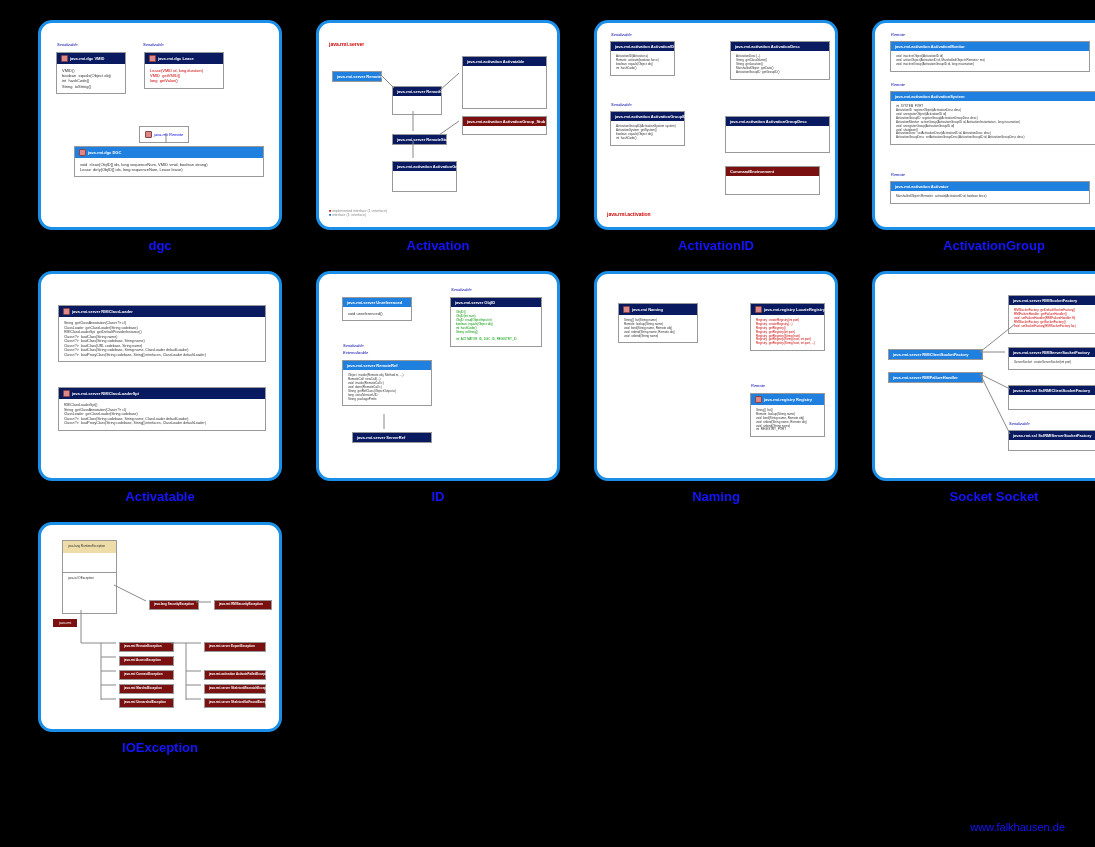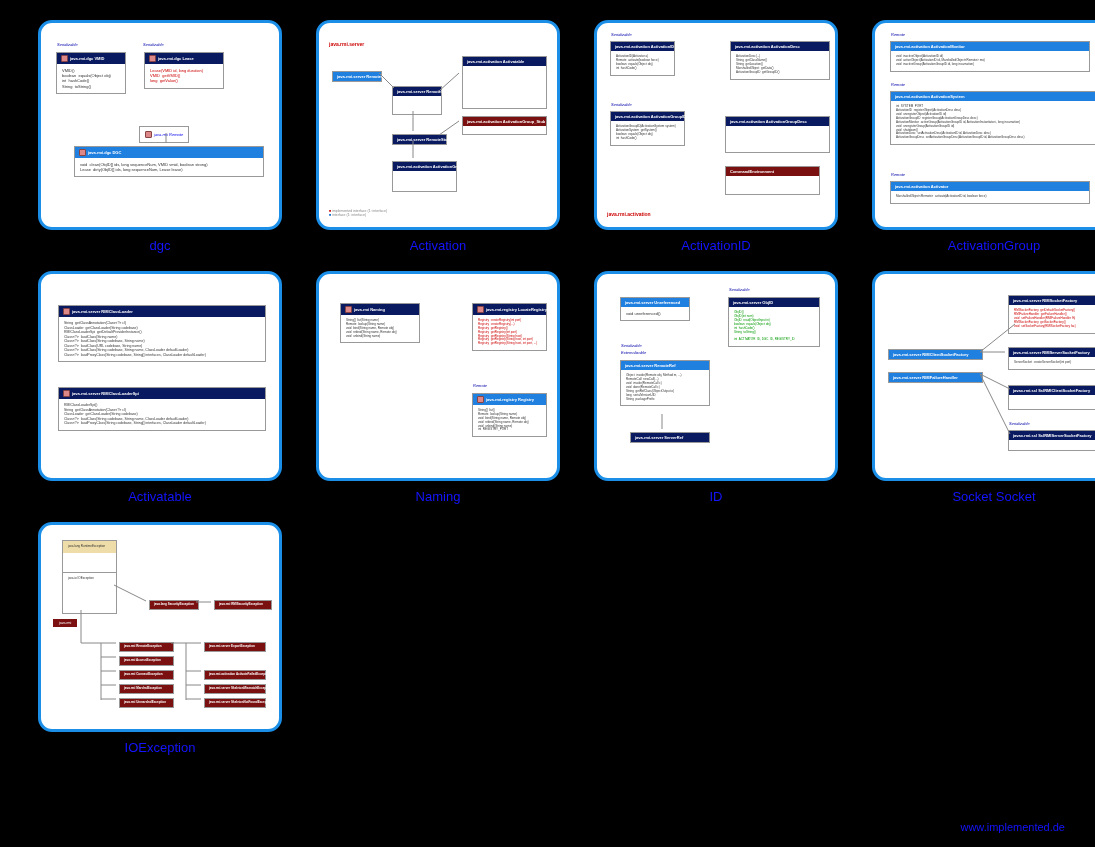--- a/index.html
+++ b/index.html
@@ -30,21 +30,21 @@
     box-shadow: 4px 4px 6px rgba(0,0,0,0.6);
     overflow: hidden;
     position: relative;
     cursor: pointer;
     padding: 10px;
     font-size: 3px;
     line-height: 1.2;
   }
   .caption {
     color: #1414ff;
-    font-weight: normal;
+    font-weight: bold;
     font-size: 13px;
     margin-top: 8px;
     text-align: center;
     cursor: pointer;
   }
   .watermark {
     position: absolute;
     right: 30px;
     bottom: 14px;
     color: #1414ff;
@@ -240,54 +240,20 @@
 ClassLoader  getClassLoader(String codebase)
 Class&lt;?&gt;  loadClass(String codebase, String name, ClassLoader defaultLoader)
 Class&lt;?&gt;  loadProxyClass(String codebase, String[] interfaces, ClassLoader defaultLoader)</div>
       </div>
     </div>
     <div class="caption">Activatable</div>
   </div>
 
   <div class="cell">
     <div class="thumb">
-      <div class="minibox abs" style="top:26px; left:18px; width:80px;">
-          <div class="mb-navy-hdr"><span class="icon"></span><span>java.rmi Naming</span></div>
-          <div class="mb-body" style="white-space:pre; font-size:3px;">String[]  list(String name)
-Remote  lookup(String name)
-void  bind(String name, Remote obj)
-void  rebind(String name, Remote obj)
-void  unbind(String name)</div>
-        </div>
-      <div class="minibox abs" style="top:26px; left:150px; width:75px;">
-          <div class="mb-navy-hdr"><span class="icon"></span><span>java.rmi.registry LocateRegistry</span></div>
-          <div class="mb-body red" style="white-space:pre; font-size:3px;">Registry  createRegistry(int port)
-Registry  createRegistry(...)
-Registry  getRegistry()
-Registry  getRegistry(int port)
-Registry  getRegistry(String host)
-Registry  getRegistry(String host, int port)
-Registry  getRegistry(String host, int port, ...)</div>
-        </div>
-      <span class="stereo abs" style="top:108px; left:152px;">Remote</span>
-      <div class="minibox abs" style="top:116px; left:150px; width:75px;">
-          <div class="mb-blue-hdr"><span class="icon"></span><span>java.rmi.registry Registry</span></div>
-          <div class="mb-body" style="white-space:pre; font-size:3px;">String[]  list()
-Remote  lookup(String name)
-void  bind(String name, Remote obj)
-void  rebind(String name, Remote obj)
-void  unbind(String name)
-int  REGISTRY_PORT</div>
-        </div>
-    </div>
-    <div class="caption">Naming</div>
-  </div>
-
-  <div class="cell">
-    <div class="thumb">
       <div class="minibox abs" style="top:20px; left:20px; width:70px;">
           <div class="mb-blue-hdr">java.rmi.server Unreferenced</div>
           <div class="mb-body">void  unreferenced()</div>
         </div>
       <span class="stereo abs" style="top:12px; left:130px;">Serializable</span>
       <div class="minibox abs" style="top:20px; left:128px; width:92px;">
           <div class="mb-navy-hdr">java.rmi.server ObjID</div>
           <div class="mb-body green" style="white-space:pre; font-size:3px;">ObjID()
 ObjID(int num)
 ObjID  read(ObjectInput in)
@@ -310,20 +276,54 @@
 String  packagePrefix</div>
         </div>
       <div class="minibox abs" style="top:155px; left:30px; width:80px;">
           <div class="mb-navy-hdr">java.rmi.server ServerRef</div>
         </div>
       <svg class="lines">
           <line x1="65" y1="140" x2="65" y2="155" stroke="#888"></line>
         </svg>
     </div>
     <div class="caption">ID</div>
+  </div>
+
+  <div class="cell">
+    <div class="thumb">
+      <div class="minibox abs" style="top:26px; left:18px; width:80px;">
+          <div class="mb-navy-hdr"><span class="icon"></span><span>java.rmi Naming</span></div>
+          <div class="mb-body" style="white-space:pre; font-size:3px;">String[]  list(String name)
+Remote  lookup(String name)
+void  bind(String name, Remote obj)
+void  rebind(String name, Remote obj)
+void  unbind(String name)</div>
+        </div>
+      <div class="minibox abs" style="top:26px; left:150px; width:75px;">
+          <div class="mb-navy-hdr"><span class="icon"></span><span>java.rmi.registry LocateRegistry</span></div>
+          <div class="mb-body red" style="white-space:pre; font-size:3px;">Registry  createRegistry(int port)
+Registry  createRegistry(...)
+Registry  getRegistry()
+Registry  getRegistry(int port)
+Registry  getRegistry(String host)
+Registry  getRegistry(String host, int port)
+Registry  getRegistry(String host, int port, ...)</div>
+        </div>
+      <span class="stereo abs" style="top:108px; left:152px;">Remote</span>
+      <div class="minibox abs" style="top:116px; left:150px; width:75px;">
+          <div class="mb-blue-hdr"><span class="icon"></span><span>java.rmi.registry Registry</span></div>
+          <div class="mb-body" style="white-space:pre; font-size:3px;">String[]  list()
+Remote  lookup(String name)
+void  bind(String name, Remote obj)
+void  rebind(String name, Remote obj)
+void  unbind(String name)
+int  REGISTRY_PORT</div>
+        </div>
+    </div>
+    <div class="caption">Naming</div>
   </div>
 
   <div class="cell">
     <div class="thumb">
       <div class="minibox abs" style="top:18px; left:130px; width:100px;">
           <div class="mb-navy-hdr">java.rmi.server RMISocketFactory</div>
           <div class="mb-body red" style="white-space:pre; font-size:3px;">RMISocketFactory  getDefaultSocketFactory()
 RMIFailureHandler  getFailureHandler()
 void  setFailureHandler(RMIFailureHandler fh)
 RMISocketFactory  getSocketFactory()
@@ -417,13 +417,13 @@
         <line x1="145" y1="146" x2="160" y2="146" stroke="#888"></line>
           <line x1="145" y1="160" x2="160" y2="160" stroke="#888"></line>
           <line x1="145" y1="174" x2="160" y2="174" stroke="#888"></line>
       </svg>
     </div>
     <div class="caption">IOException</div>
   </div>
 
 </div>
 
-<div class="watermark">www.implemented.de</div>
+<div class="watermark">www.falkhausen.de</div>
 
 </body></html>

